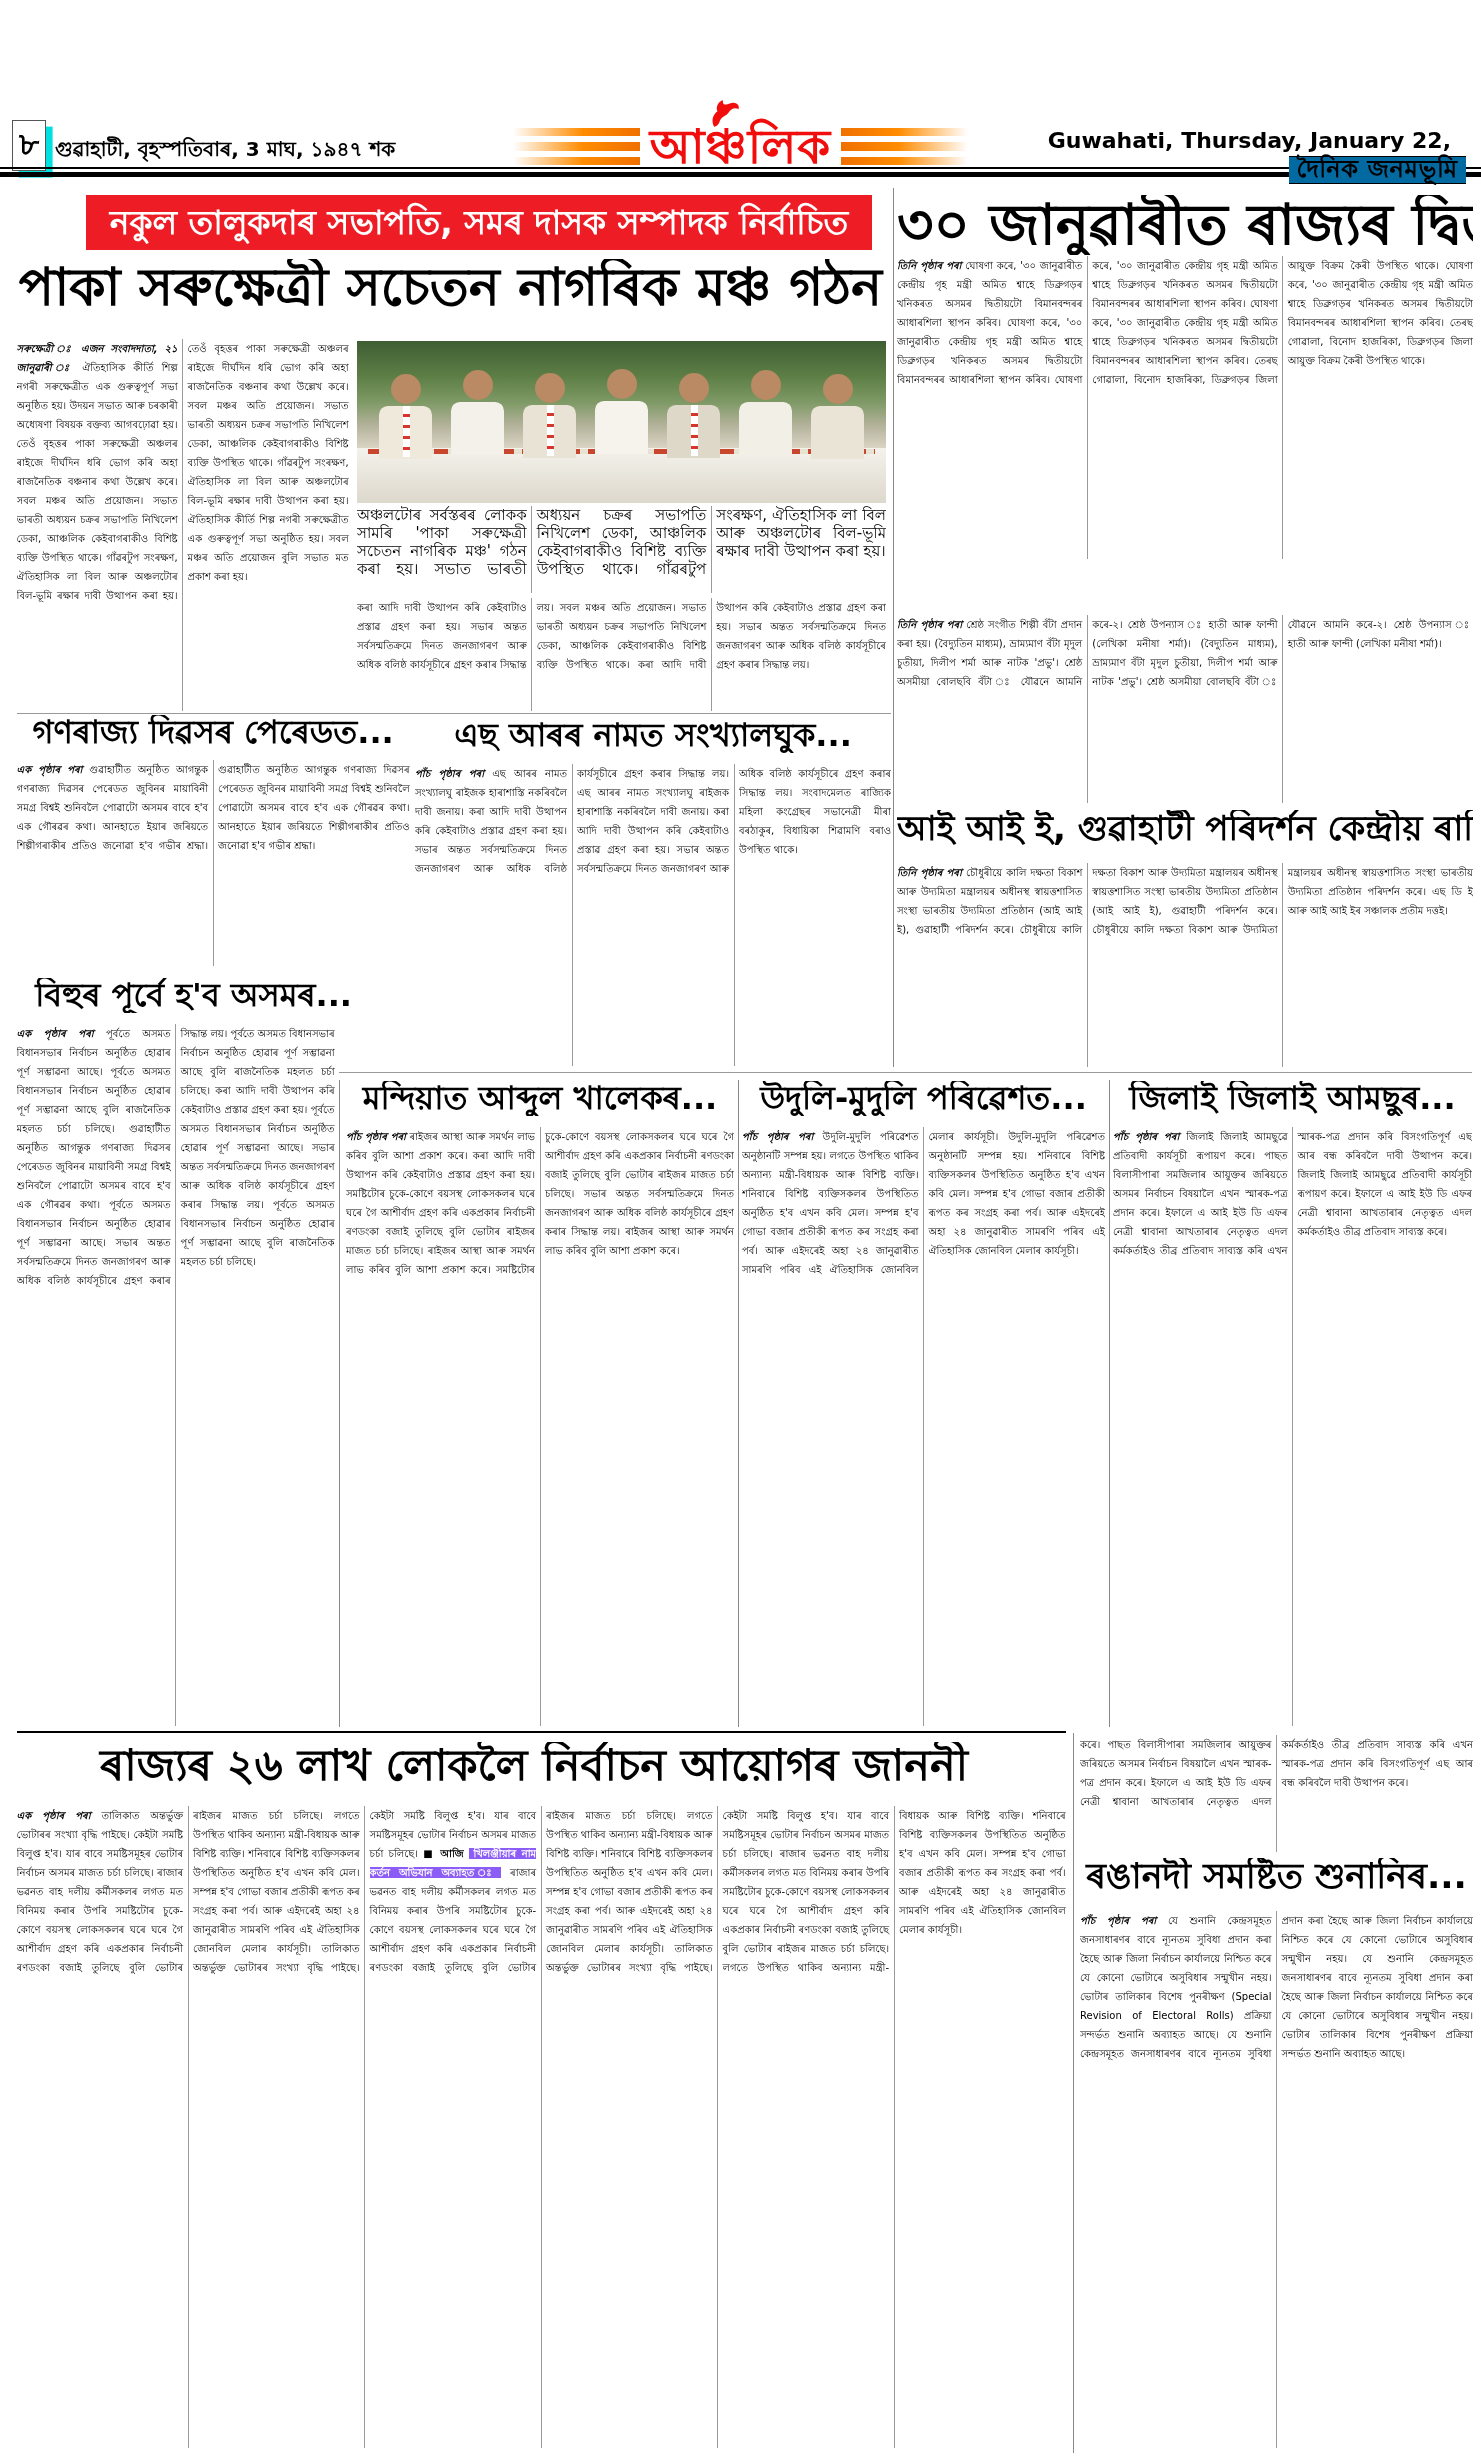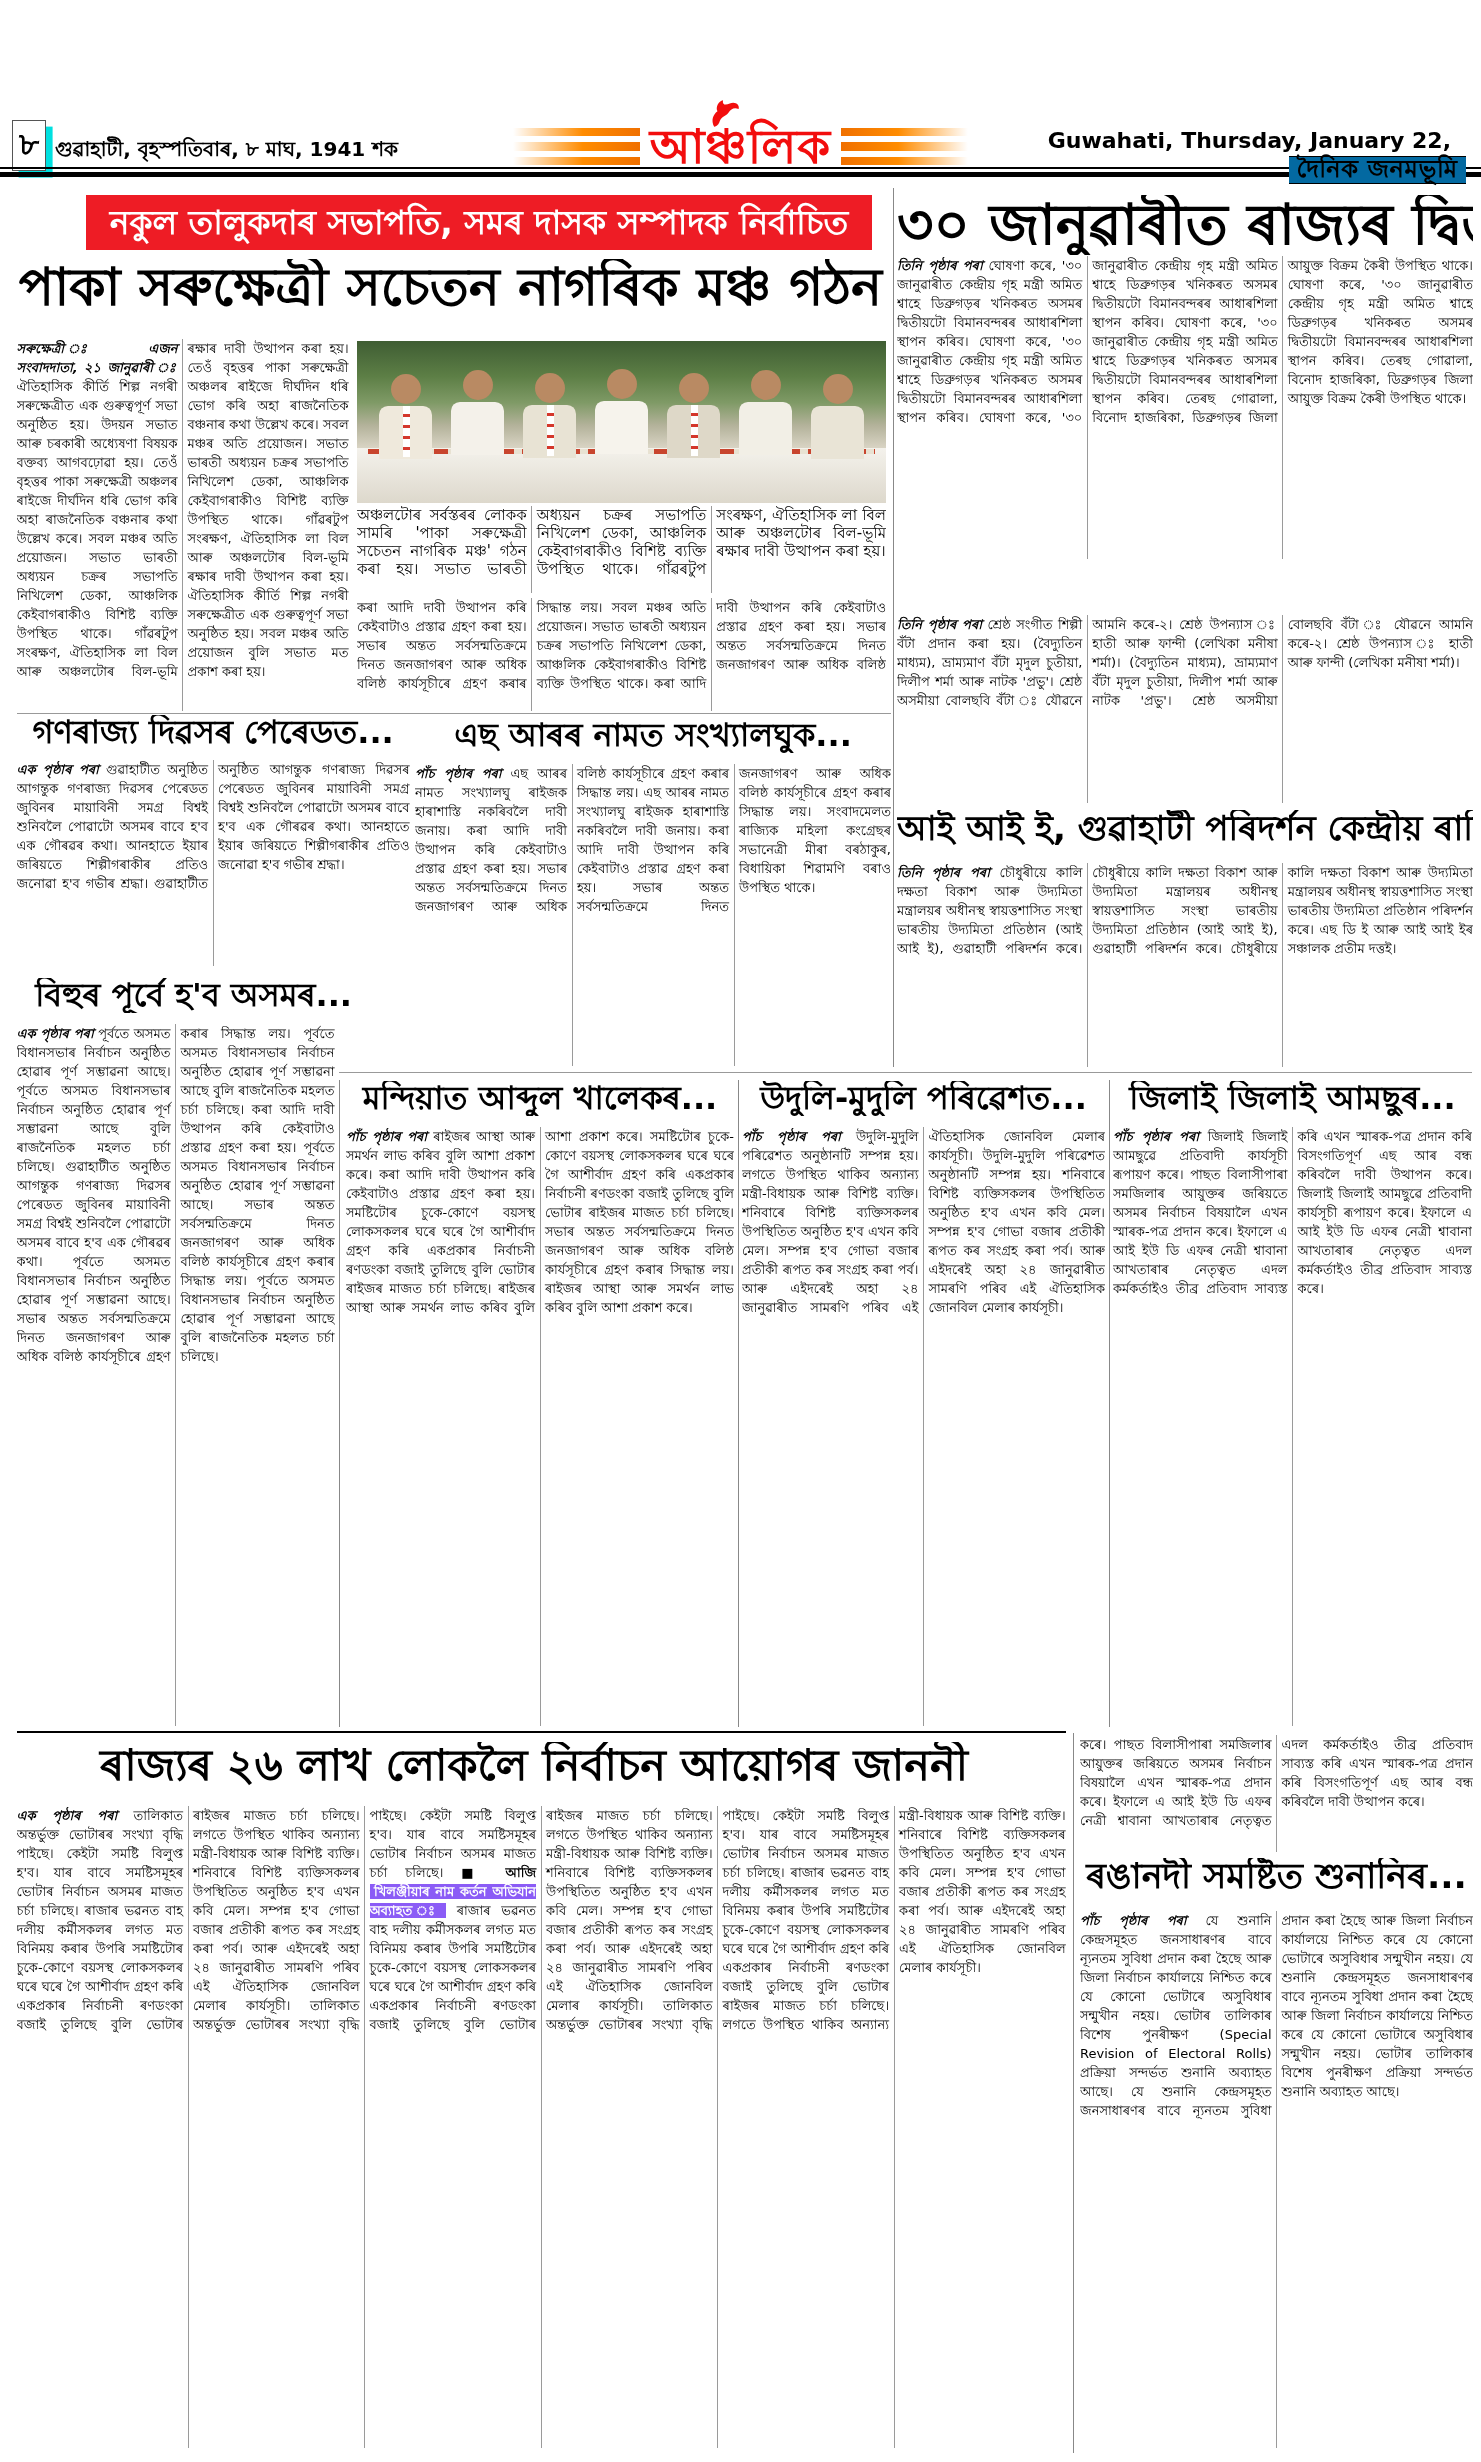--- a/index.html
+++ b/index.html
@@ -1,20 +1,20 @@
 <!DOCTYPE html>
 <html style="font-size:8.9px"><head>
 <meta charset="utf-8">
 <style>
   html,body{margin:0;padding:0;background:#777;}
   #page{position:relative;width:1481px;height:2462px;background:#ffffff;overflow:hidden;
         font-family:"DejaVu Sans",sans-serif;color:#000;}
   .abs{position:absolute;}
   .hl{font-weight:bold;text-align:center;white-space:nowrap;overflow:hidden;line-height:1.08;}
-  .cols{text-align:justify;overflow:hidden;font-size:13px;line-height:19px;
+  .cols{text-align:justify;overflow:hidden;font-size:10px;line-height:19px;
         column-gap:10px;column-rule:0.6px solid #9a9a9a;word-break:break-word;}
   .c2{column-count:2}.c3{column-count:3}.c6{column-count:6}
   .dl{font-weight:bold;font-style:italic;}
   .rule-h{background:#000;}
   .rule-v{background:#888;width:1.1px;}
   .blk{background:#8b5cf6;color:#fff;font-weight:bold;padding:0 4.4px;}
   .kicker{background:#ee1c25;color:#fff;font-weight:bold;text-align:center;
           font-size:33px;line-height:55px;white-space:nowrap;overflow:hidden;}
   .caption{font-size:15px;line-height:18px;}
   .stripes{display:flex;flex-direction:column;gap:6px;}
@@ -34,21 +34,21 @@
           border-top:1.7px solid #000;border-bottom:1.7px solid #000;letter-spacing:0.6px;}
 </style>
 </head>
 <body>
 
 <div id="page">
 
   <div class="abs pagebox" style="left:12px;top:120px;">
     <span>৮</span>
   </div>
-  <div class="abs" style="left:55px;top:134px;font-size:20px;font-weight:bold;">গুৱাহাটী, বৃহস্পতিবাৰ, ৮ মাঘ, 1941 শক</div>
+  <div class="abs" style="left:55px;top:134px;font-size:20px;font-weight:bold;">গুৱাহাটী, বৃহস্পতিবাৰ, 3 মাঘ, ১৯৪৭ শক</div>
 
   <div class="abs" style="left:519px;top:123px;width:443px;display:flex;align-items:center;justify-content:center;gap:10px;">
     <div class="stripes">
       <div class="stripeL"></div>
         <div class="stripeL"></div>
         <div class="stripeL"></div>
     </div>
     <div style="position:relative;">
       <svg width="39" height="29" viewBox="0 0 70 52" style="position:absolute;left:53px;top:-24px;">
         <path d="M20 50 C14 38 18 28 26 22 C22 14 28 4 36 2 C34 10 40 12 48 8 C58 4 66 10 64 18 C56 14 50 18 46 24 C40 32 34 30 30 40 C28 46 26 48 20 50 Z" fill="#f20d0d"></path>

